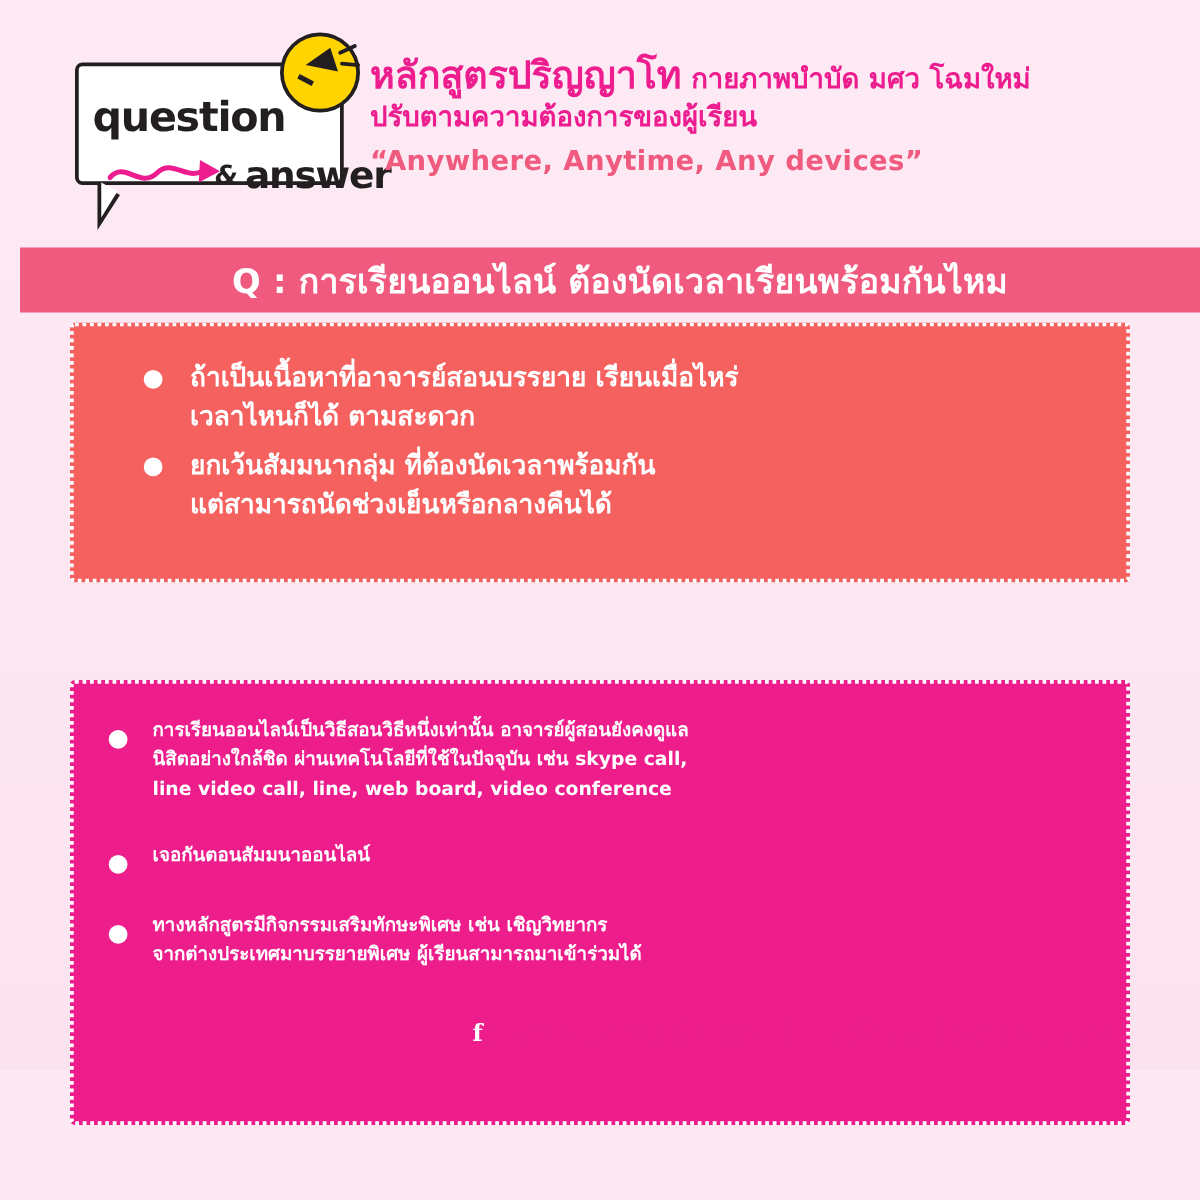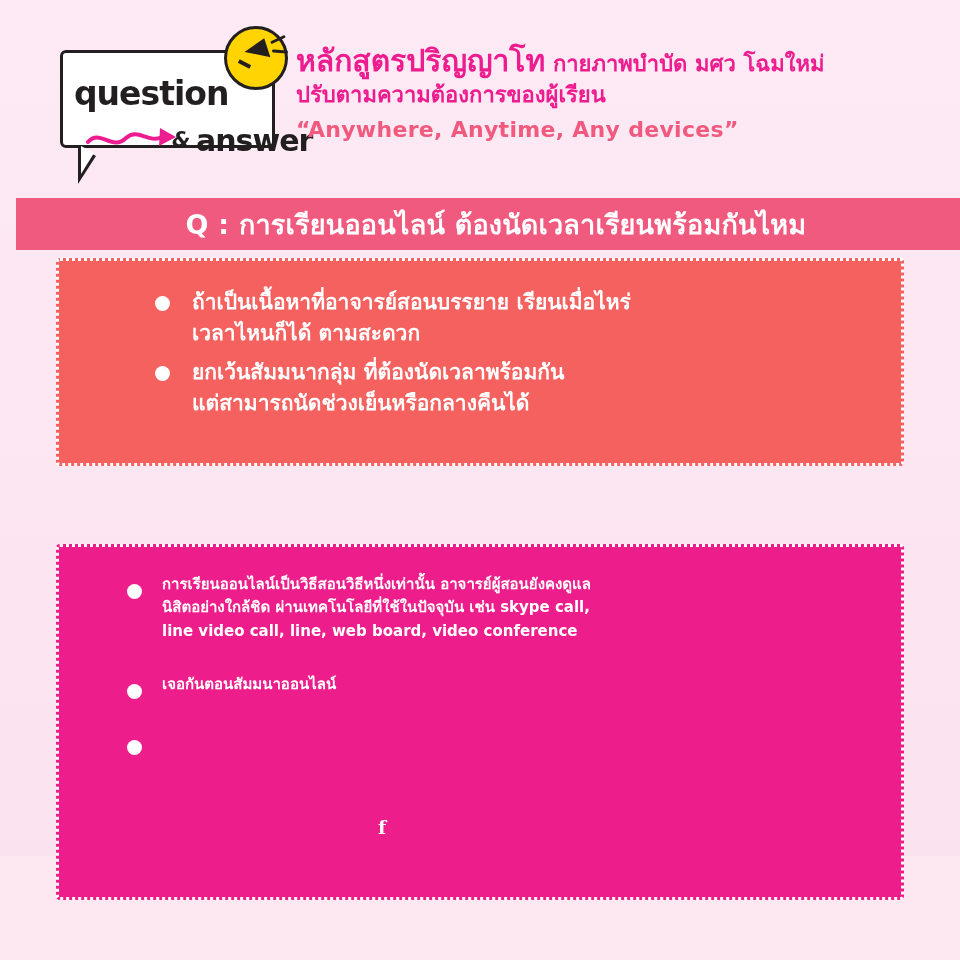--- a/index.html
+++ b/index.html
@@ -161,21 +161,20 @@
     top: 258px; height: 208px;
     background: #f4615f;
   }
   .panel-2 {
     top: 544px; height: 356px;
     background: #ed1e8c;
   }
   .bullet-row {
     display: flex;
     align-items: flex-start;
-    margin-left: 40px;
   }
   .dot {
     flex: 0 0 auto;
     width: 15px; height: 15px;
     border-radius: 50%;
     background: #ffffff;
     margin-top: 9px;
   }
   .btxt {
     color: #ffffff;
@@ -284,20 +283,22 @@
         <span class="btxt">การเรียนออนไลน์เป็นวิธีสอนวิธีหนึ่งเท่านั้น อาจารย์ผู้สอนยังคงดูแล
 นิสิตอย่างใกล้ชิด ผ่านเทคโนโลยีที่ใช้ในปัจจุบัน เช่น skype call,
 line video call, line, web board, video conference</span>
       </div>
       <div class="bullet-row">
         <span class="dot"></span>
         <span class="btxt">เจอกันตอนสัมมนาออนไลน์</span>
       </div>
       <div class="bullet-row">
         <span class="dot"></span>
+        <span class="btxt">ทางหลักสูตรมีกิจกรรมเสริมทักษะพิเศษ เช่น เชิญวิทยากร
+จากต่างประเทศมาบรรยายพิเศษ ผู้เรียนสามารถมาเข้าร่วมได้</span>
       </div>
     </div>
   </div>
 
   <div class="footer">
     <span class="fb-icon">f</span>
     <span class="footer-text">คณะกายภาพบำบัด มศว</span>
     <span class="footer-text footer-sep">|</span>
     <span class="footer-text">http://healthsci.swu.ac.th</span>
   </div>

